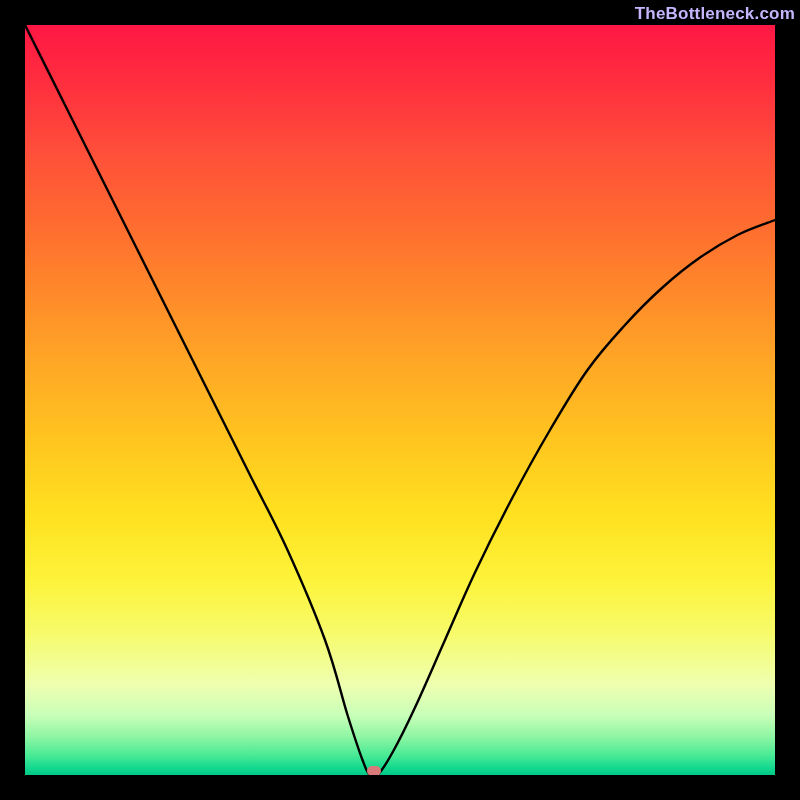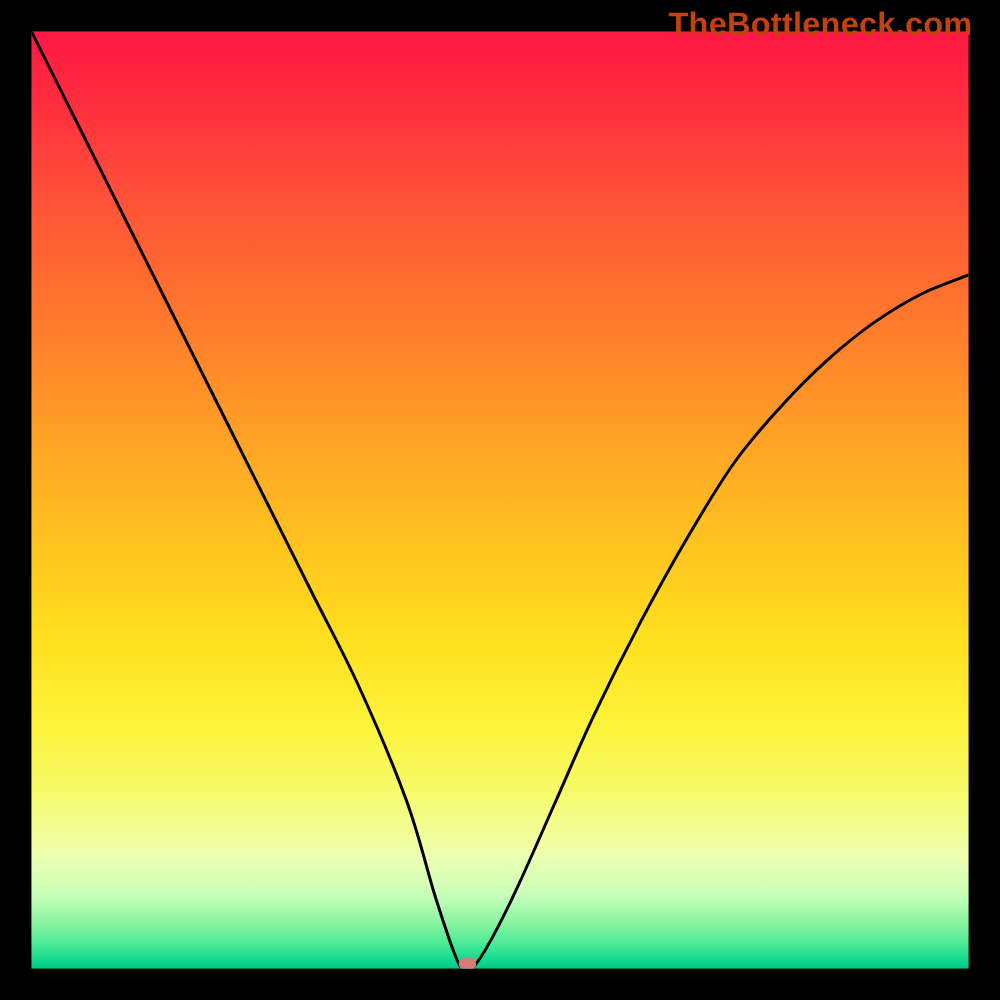--- a/index.html
+++ b/index.html
@@ -13,24 +13,24 @@
   }
   .frame {
     position: relative;
     width: 800px;
     height: 800px;
     background: #000;
   }
   .watermark {
     position: absolute;
     top: 4px;
-    right: 22px;
-    font-size: 26px;
+    right: 5px;
+    font-size: 17px;
     font-weight: 600;
-    color: #c2410c;
+    color: #c4b5fd;
     letter-spacing: 0.2px;
     z-index: 5;
   }
   .plot {
     position: absolute;
     left: 25px;
     top: 25px;
     width: 750px;
     height: 750px;
     overflow: hidden;

